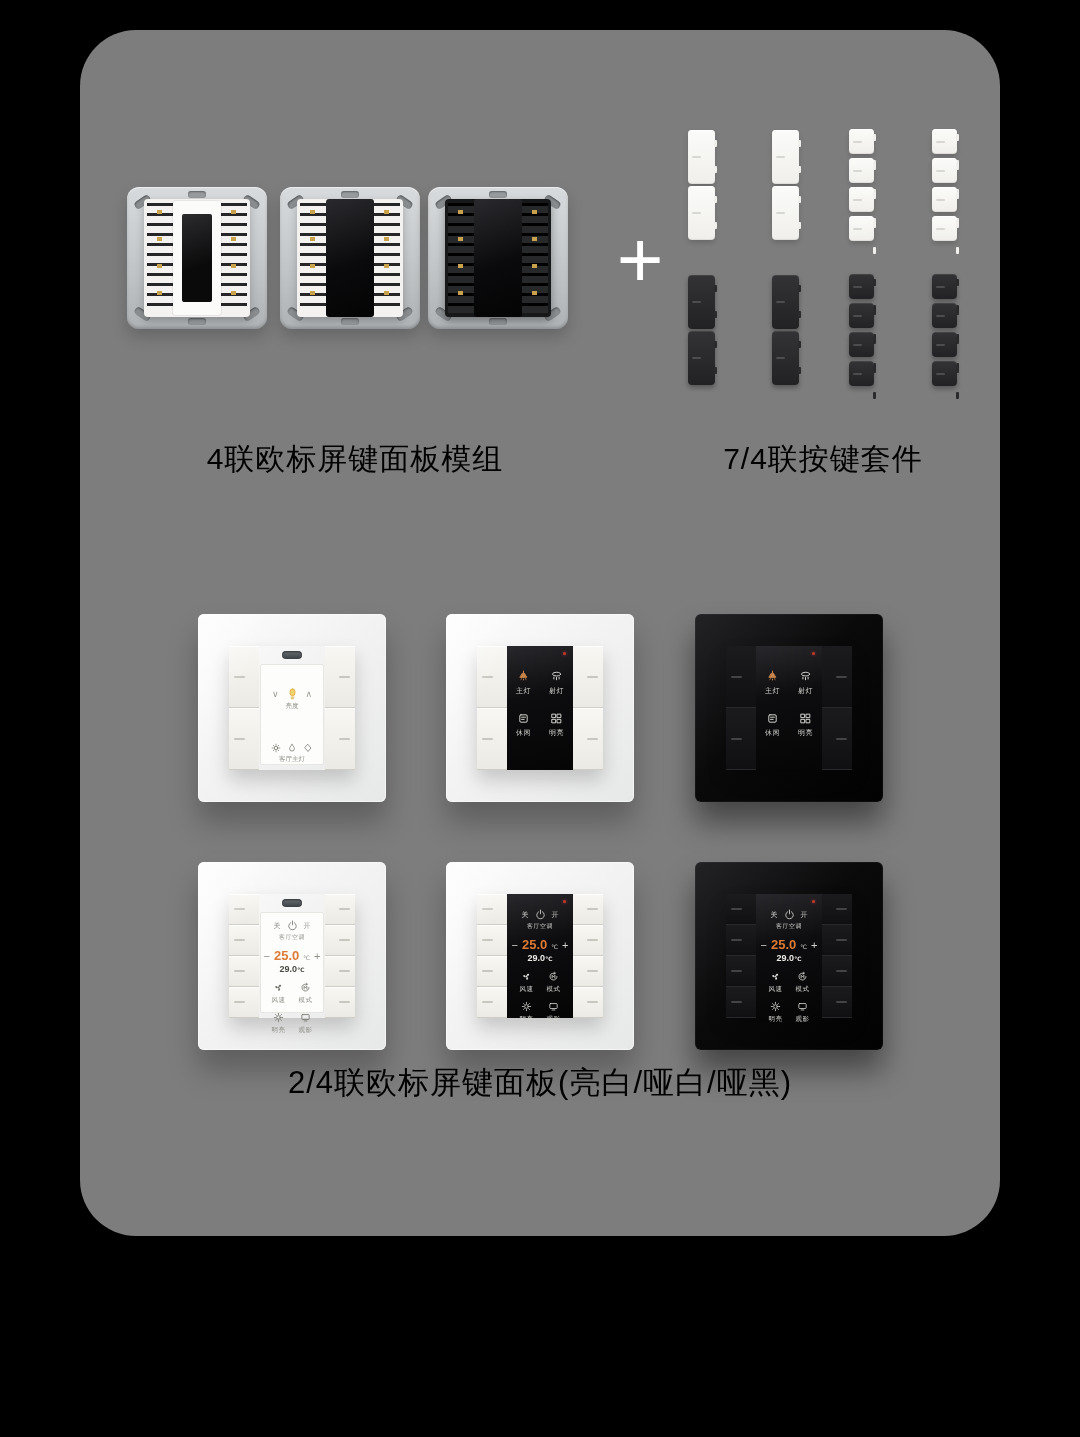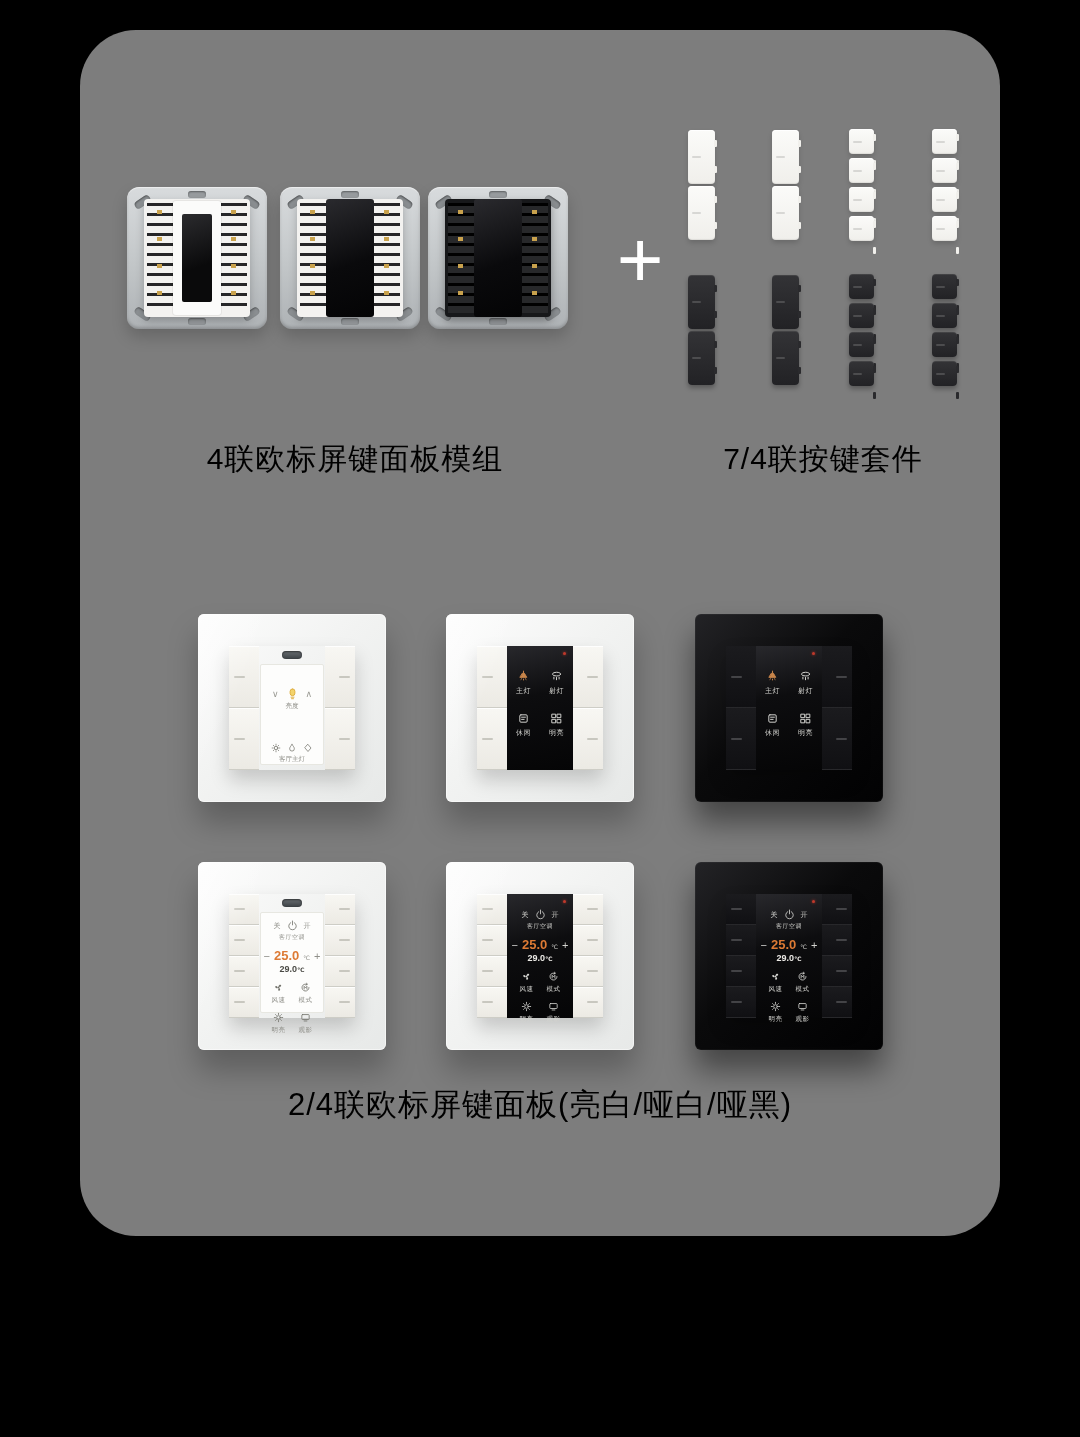--- a/index.html
+++ b/index.html
@@ -44,21 +44,21 @@
   .seg.bk{background:linear-gradient(180deg,#333336 0%,#222225 100%);box-shadow:inset 0 1px 0 rgba(255,255,255,.08), 0 3px 5px rgba(0,0,0,.3);}
   .seg::before{content:'';position:absolute;left:4px;top:50%;margin-top:-1px;width:9px;height:2px;border-radius:1px;}
   .seg.wh::before{background:rgba(0,0,0,.12);} .seg.bk::before{background:rgba(255,255,255,.16);}
   .seg::after{content:'';position:absolute;right:-2px;top:18%;width:3px;height:7px;border-radius:1px;}
   .seg.wh::after{background:#f1f0ec;box-shadow:0 26px 0 #f1f0ec;} .seg.bk::after{background:#2a2a2d;box-shadow:0 26px 0 #2a2a2d;}
 
   
   .cap{position:absolute;color:#000000;text-align:center;font-size:30px;line-height:42px;letter-spacing:1px;}
   .cap.left{left:10px;top:408px;width:530px;}
   .cap.right{left:523px;top:408px;width:440px;}
-  .cap.bottom{left:0;width:920px;top:1054px;font-size:31px;}
+  .cap.bottom{left:0;width:920px;top:1032px;font-size:31px;}
 
   
   .panel{position:absolute;width:188px;height:188px;border-radius:6px;}
   .panel.white{background:linear-gradient(135deg,#fdfdfd 0%,#f2f3f2 45%,#e7e9e8 100%);
                box-shadow:0 20px 30px rgba(0,0,0,.25), inset 0 0 0 1px rgba(255,255,255,.5);}
   .panel.white::after{content:'';position:absolute;inset:0;border-radius:6px;pointer-events:none;
                background:linear-gradient(115deg,rgba(255,255,255,.55) 0%,rgba(255,255,255,0) 28%);}
   .panel.dark{background:linear-gradient(135deg,#232326 0%,#0a0a0b 45%,#020203 100%);
               box-shadow:0 20px 30px rgba(0,0,0,.45), inset 0 0 0 1px rgba(255,255,255,.04);}
   .pmod{position:absolute;left:31px;top:32px;width:126px;height:124px;display:flex;box-shadow:0 10px 18px rgba(0,0,0,.18);}

